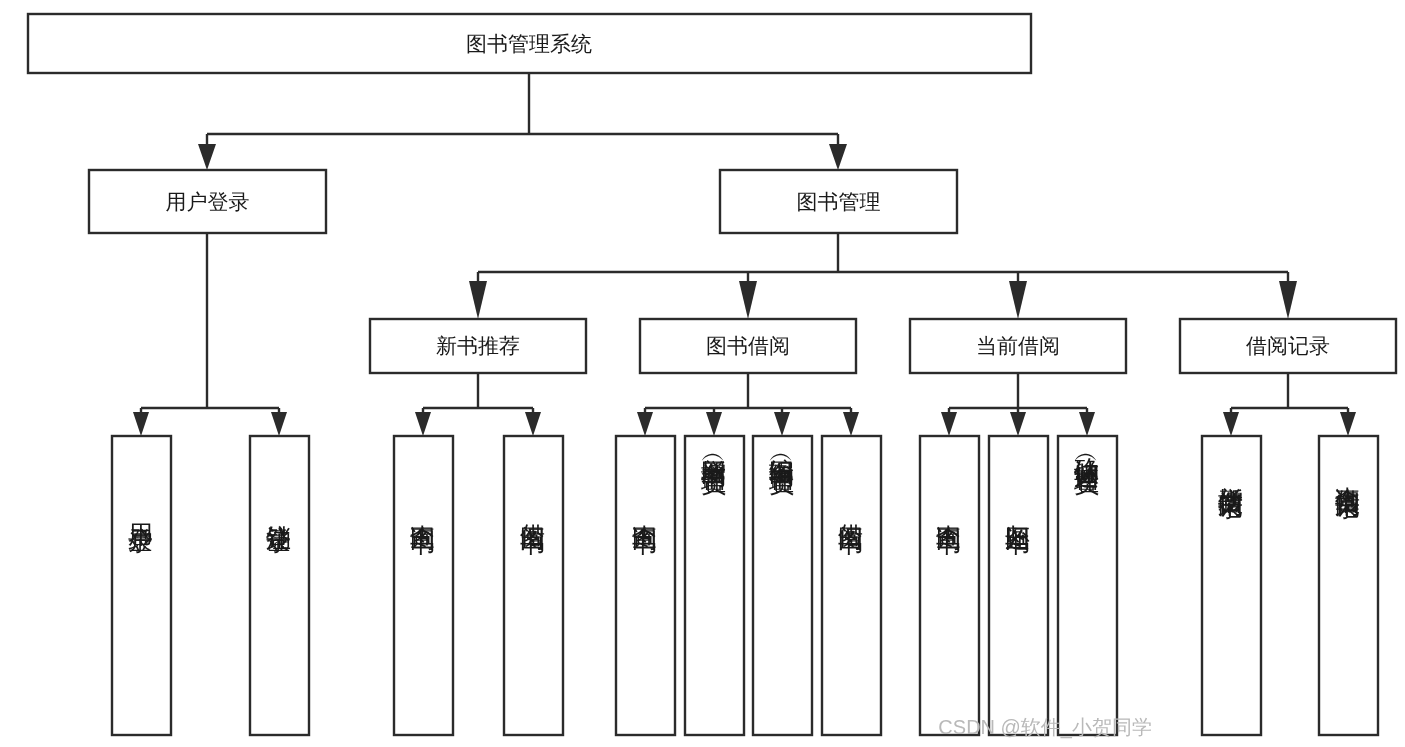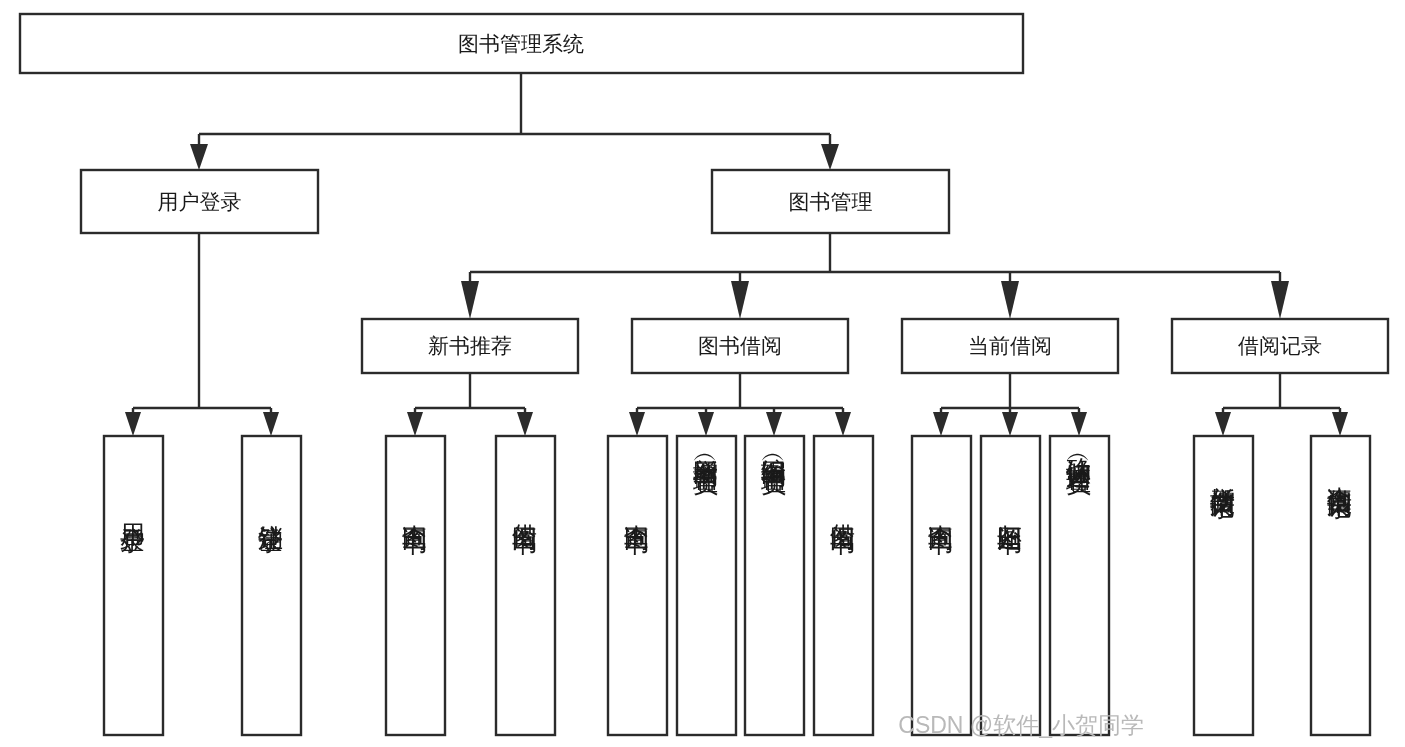--- a/index.html
+++ b/index.html
@@ -9,21 +9,21 @@
   }
   body {
     width: 1405px;
     height: 747px;
     font-family: "Liberation Sans", "DejaVu Sans", sans-serif;
     overflow: hidden;
     position: relative;
   }
   #diagram-root {
     position: absolute;
-    left: 0;
+    left: 8px;
     top: 0;
     width: 1152px;
     height: 747px;
     text-decoration: underline;
   }
   svg#flow {
     display: block;
     width: 1405px;
     height: 747px;
   }
@@ -54,21 +54,21 @@
   }
   .arrow-head {
     fill: #2b2b2b;
     stroke: none;
   }
   .watermark {
     position: absolute;
     right: 8px;
     bottom: 6px;
     font-family: "Liberation Sans", "DejaVu Sans", sans-serif;
-    font-size: 23px;
+    font-size: 20px;
     color: #b9b9b9;
     white-space: nowrap;
     user-select: none;
   }
 </style>
 </head>
 <body>
 
 <div id="diagram-root">
   <svg id="flow" viewBox="0 0 1405 747" xmlns="http://www.w3.org/2000/svg">

